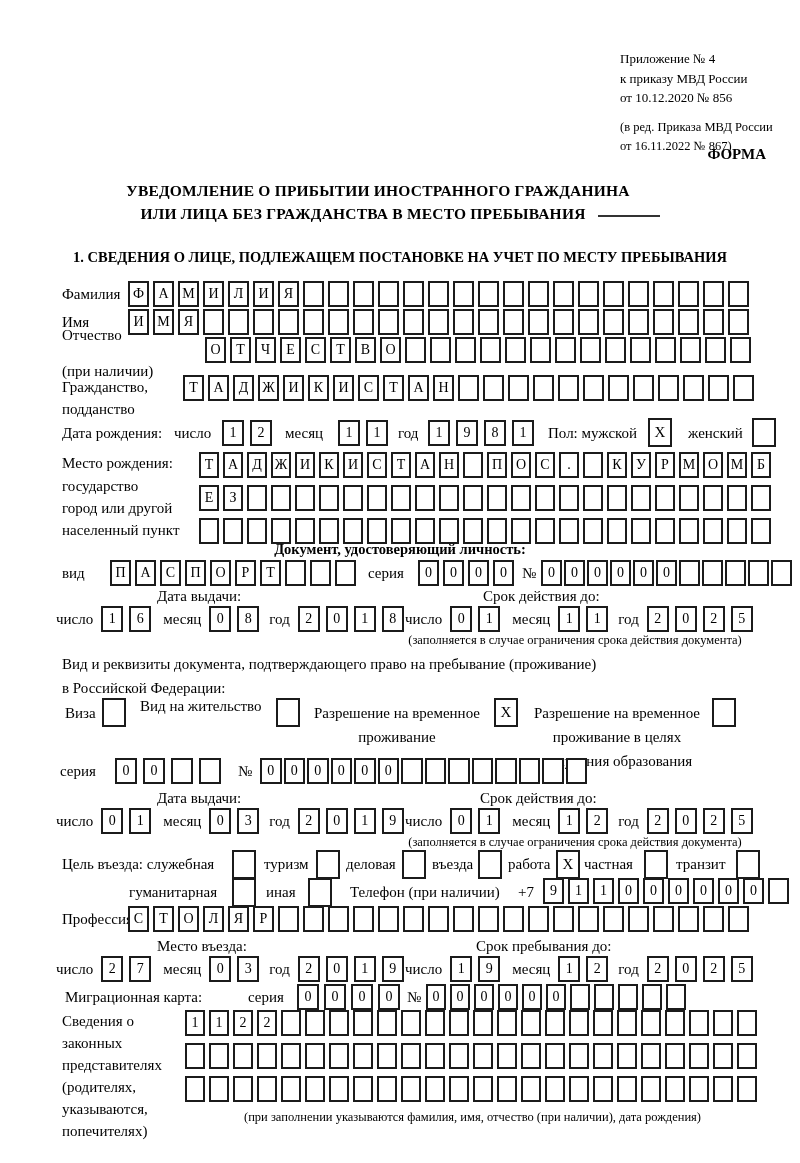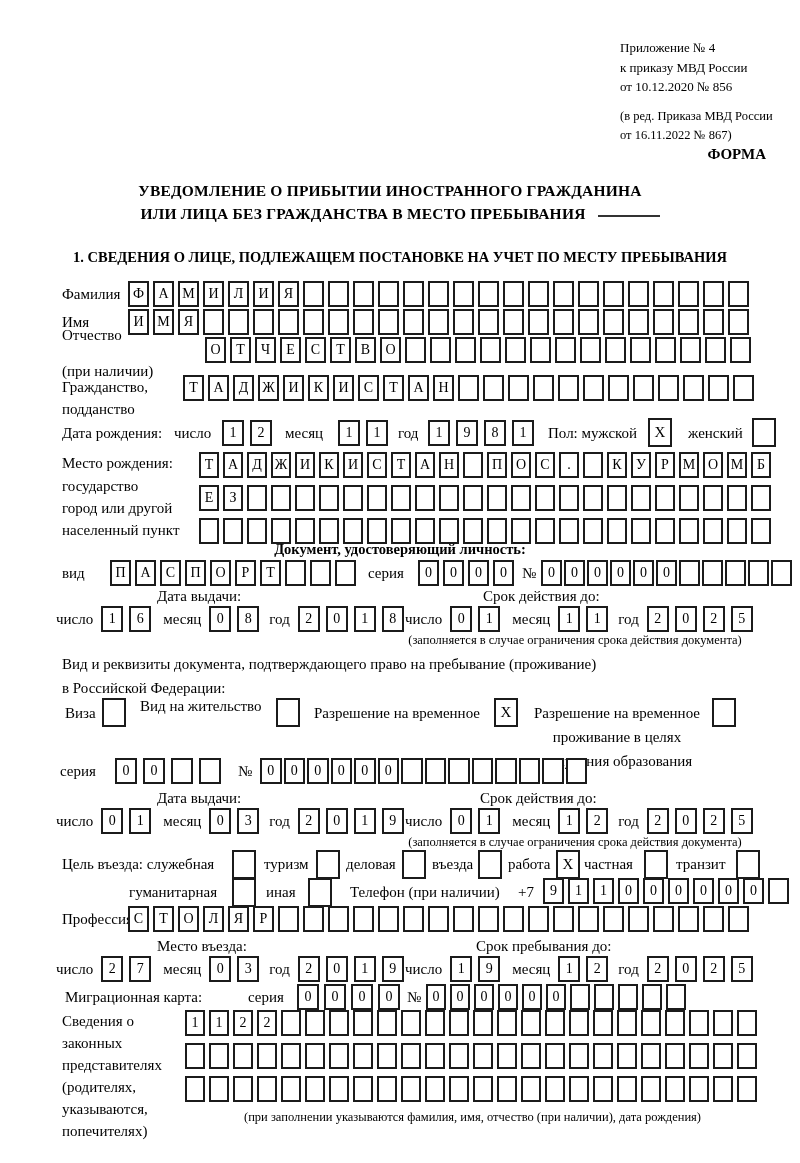--- a/index.html
+++ b/index.html
@@ -27,31 +27,31 @@
   .uline{display:inline-block;width:62px;height:2px;background:#333;margin-left:12px;margin-bottom:2px;}
   .grp{display:flex;align-items:center;}
   .grp .lbl{margin-right:8px;}
   .mlabel{font-size:15px;text-align:center;line-height:24px;}
 </style>
 </head>
 <body>
 
 <div class="page">
 
-  <div class="abs annex" style="left:620px;top:38px;">
+  <div class="abs annex" style="left:620px;top:49px;">
     <div>Приложение № 4</div>
     <div>к приказу МВД России</div>
     <div>от 10.12.2020 № 856</div>
     <div class="ed" style="margin-top:10px;">(в ред. Приказа МВД России</div>
     <div class="ed">от 16.11.2022 № 867)</div>
   </div>
 
   <div class="abs bold right" style="left:620px;top:146px;width:146px;font-size:15px;">ФОРМА</div>
 
-  <div class="abs title center" style="left:0;top:182px;width:756px;padding-left:12px;">УВЕДОМЛЕНИЕ О ПРИБЫТИИ ИНОСТРАННОГО ГРАЖДАНИНА</div>
+  <div class="abs title center" style="left:0;top:182px;width:756px;">УВЕДОМЛЕНИЕ О ПРИБЫТИИ ИНОСТРАННОГО ГРАЖДАНИНА</div>
   <div class="abs title center" style="left:0;top:205px;width:800px;">
     <span>ИЛИ ЛИЦА БЕЗ ГРАЖДАНСТВА В МЕСТО ПРЕБЫВАНИЯ</span><span class="uline"></span>
   </div>
 
   <div class="abs bold center" style="left:0;top:249px;width:800px;font-size:14.5px;">1. СВЕДЕНИЯ О ЛИЦЕ, ПОДЛЕЖАЩЕМ ПОСТАНОВКЕ НА УЧЕТ ПО МЕСТУ ПРЕБЫВАНИЯ</div>
 
   <div class="abs lbl" style="left:62px;top:286px;">Фамилия</div>
   <div class="abs cells" style="left:128px;top:281px;">
       <span class="cell">Ф</span>
       <span class="cell">А</span>
@@ -359,20 +359,21 @@
   <div class="abs lbl" style="left:65px;top:705px;">Виза</div>
   <div class="abs cells cb" style="left:102px;top:698px;">
       <span class="cell"></span>
     </div>
   <div class="abs lbl" style="left:140px;top:698px;">Вид на жительство</div>
   <div class="abs cells cb" style="left:276px;top:698px;">
       <span class="cell"></span>
     </div>
   <div class="abs mlabel" style="left:308px;top:701px;width:178px;">
     <div>Разрешение на временное</div>
+    <div>проживание</div>
   </div>
   <div class="abs cells cb" style="left:494px;top:698px;">
       <span class="cell">X</span>
     </div>
   <div class="abs mlabel" style="left:528px;top:701px;width:178px;">
     <div>Разрешение на временное</div>
     <div>проживание в целях</div>
     <div>получения образования</div>
   </div>
   <div class="abs cells cb" style="left:712px;top:698px;">

